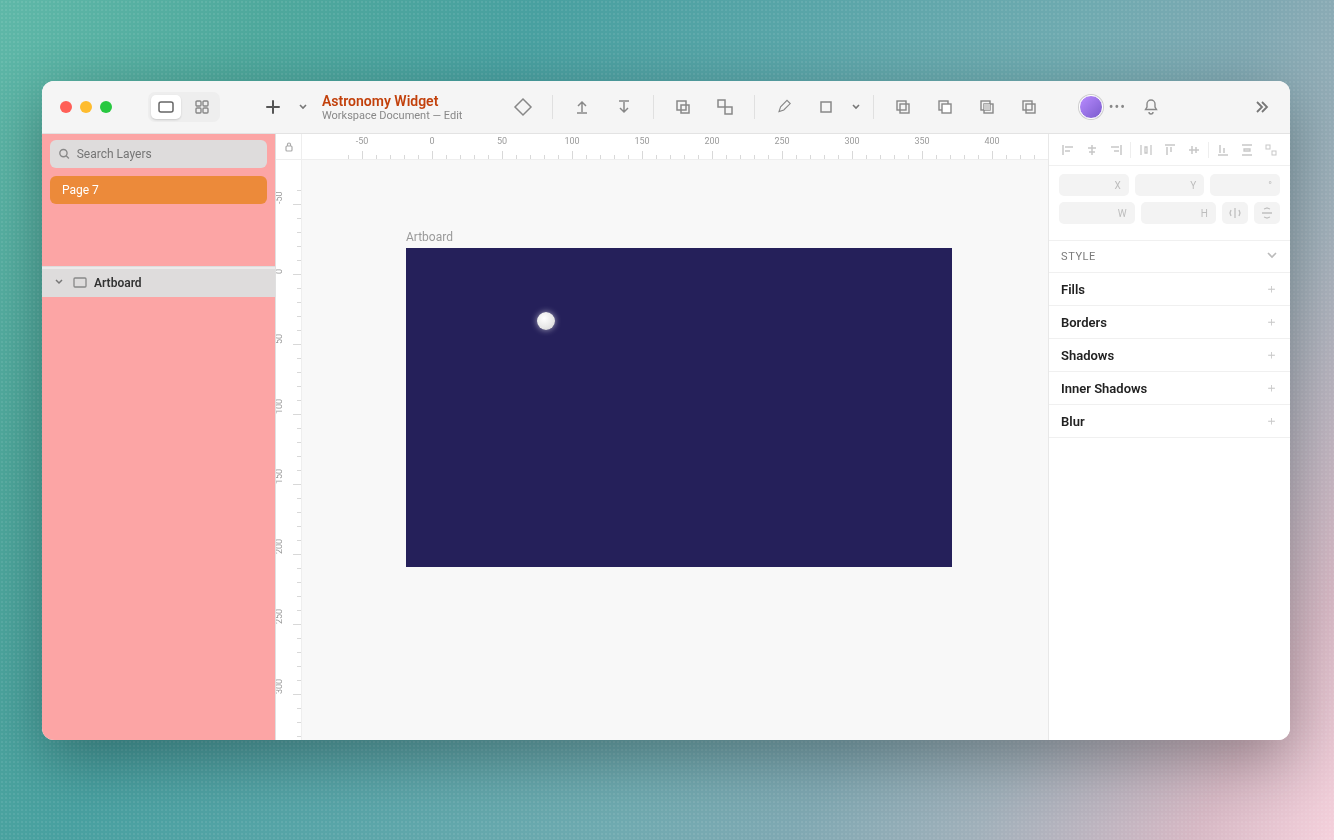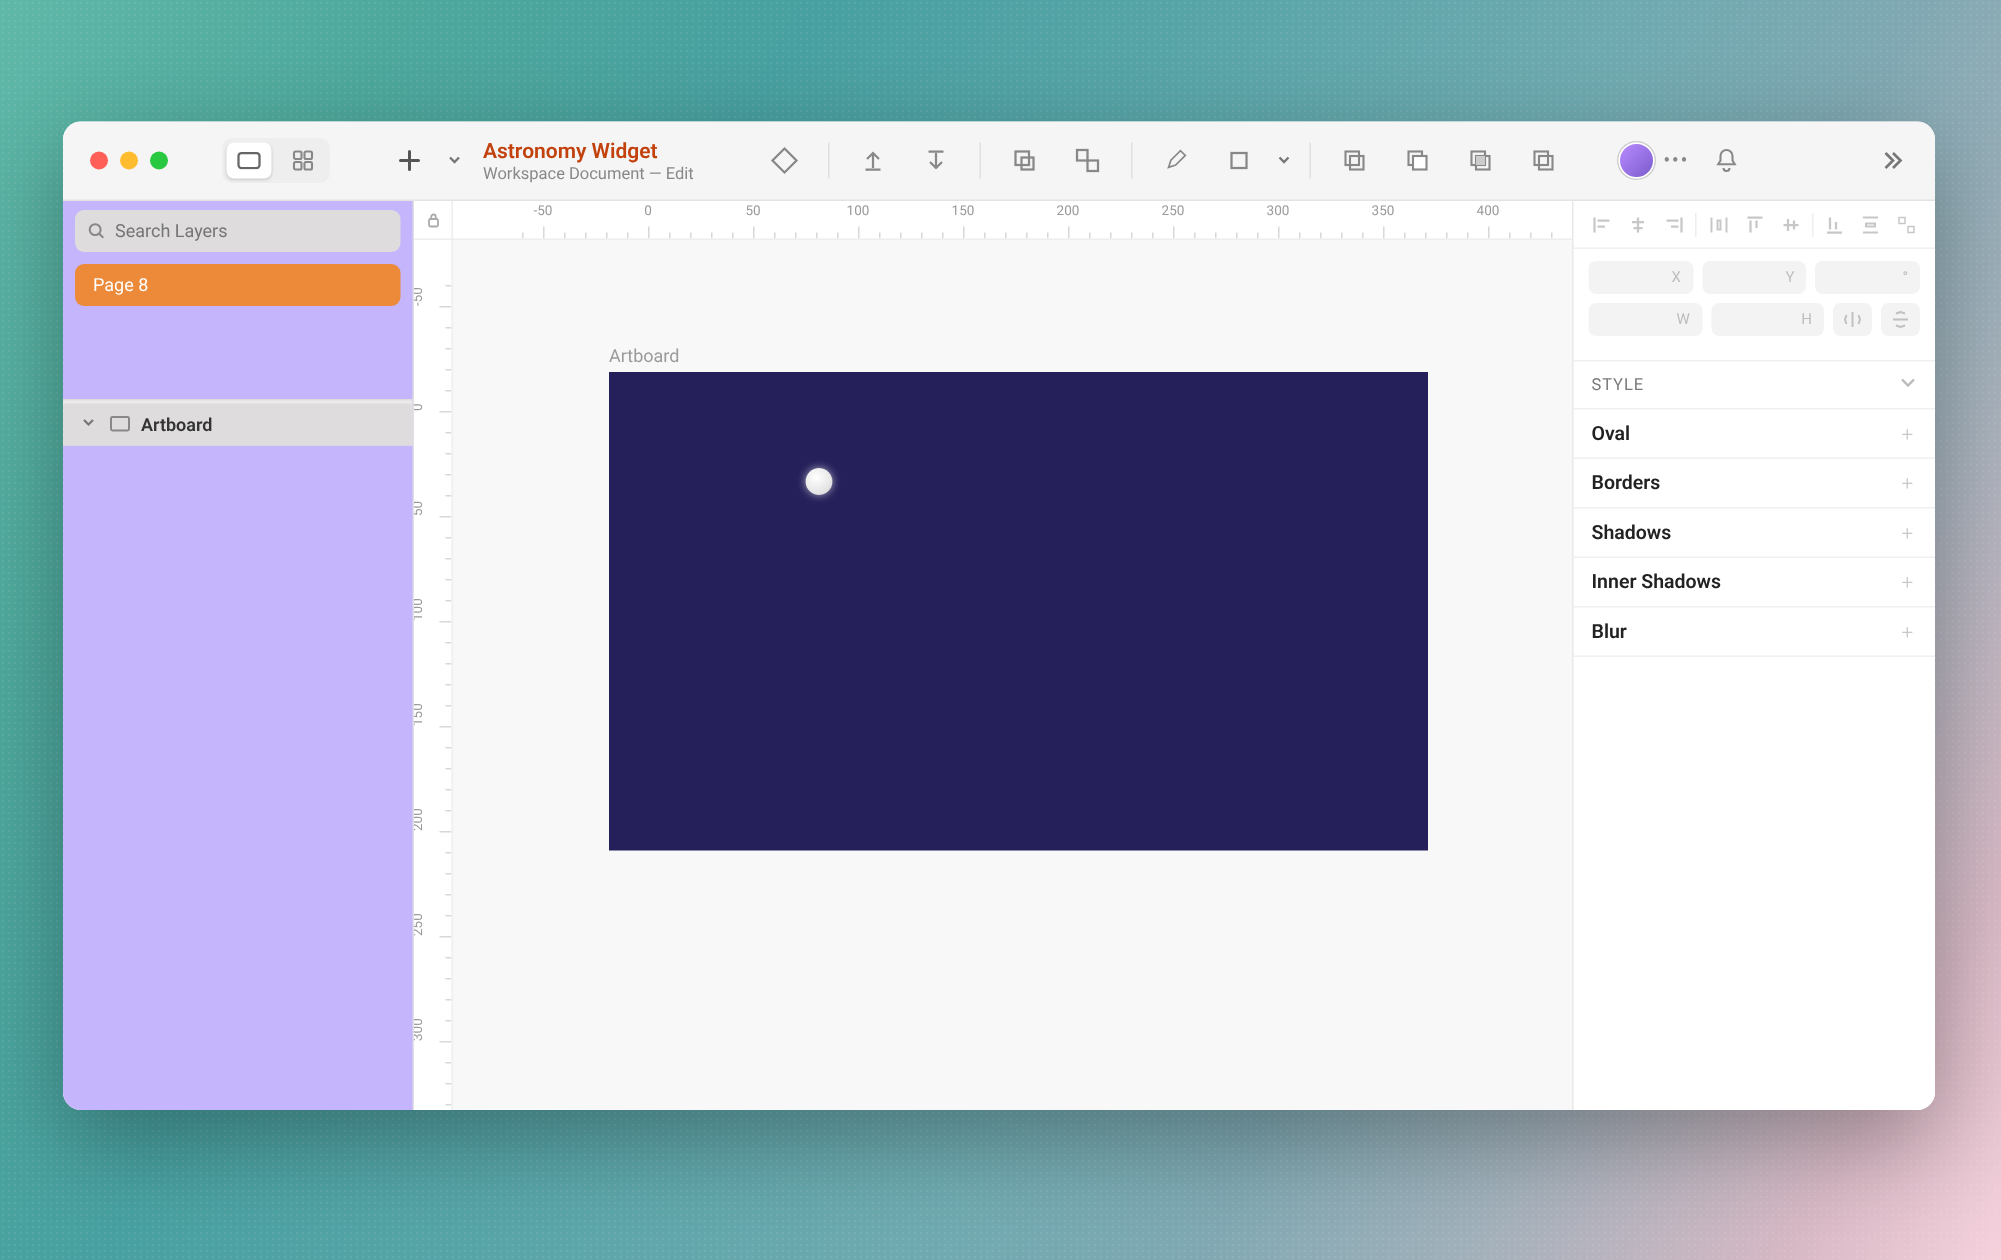--- a/index.html
+++ b/index.html
@@ -43,21 +43,21 @@
   .tb-btn { width:34px; height:34px; display:flex; align-items:center; justify-content:center; color:#666; border-radius:6px;}
   .tb-sep { width:1px; height:24px; background:#e0e0e0; margin: 0 4px;}
   .titleblock { display:flex; flex-direction:column; margin-left: 6px; margin-right: 6px; min-width: 170px;}
   .titleblock .t1 { font-size:14px; font-weight:600; color:#c2410c;}
   .titleblock .t2 { font-size:11px; color:#888;}
   .spacer { flex:1; }
   .avatar { width:24px; height:24px; border-radius:50%; background: linear-gradient(135deg,#b98cff,#7a5bcd); border:1px solid #fff; box-shadow:0 0 0 1px #ccc;}
   .avatar-dots { font-size:14px; color:#888; margin-left:-2px; letter-spacing:1px;}
   .body { flex:1; display:flex; min-height:0;}
   
-  .leftpanel { width:234px; background:#c4b5fd; border-right:1px solid #e0e0e0; display:flex; flex-direction:column;}
+  .leftpanel { width:234px; background:#fca5a5; border-right:1px solid #e0e0e0; display:flex; flex-direction:column;}
   .searchrow { padding:6px 8px;}
   .searchbox { height:28px; background:#dedcdc; border-radius:6px; display:flex; align-items:center; padding:0 8px; gap:6px;}
   .searchbox svg{color:#777}
   .searchbox input { border:none; background:transparent; outline:none; font-size:12px; color:#555; width:100%;}
   .pages-head { display:flex; align-items:center; padding: 10px 12px 6px 14px; color:#555; font-size:13px;}
   .pages-head .ph-actions{margin-left:auto; display:flex; gap:6px; color:#777;}
   .page-item { margin: 2px 8px; height:28px; border-radius:6px; display:flex; align-items:center; padding:0 12px; font-size:12px; color:#fff; background:#ec8a3a;}
   .layers { border-top:1px solid #ddd; padding-top:2px; background:#eceaea;}
   .layer-row { height:28px; display:flex; align-items:center; gap:6px; padding: 0 10px 0 12px; font-size:12px; color:#333;}
   .layer-row.active { background:#dedcdc;}
@@ -232,21 +232,21 @@
       <div class="searchrow">
         <div class="searchbox">
           <svg width="14" height="14" viewBox="0 0 14 14">
               <circle cx="6" cy="6" r="4" fill="none" stroke="#888" stroke-width="1.5"></circle>
               <path d="M9 9l3 3" stroke="#888" stroke-width="1.5"></path>
             </svg>
           <input placeholder="Search Layers" style="">
         </div>
       </div>
       <div class="page-item">
-        <span>Page 8</span>
+        <span>Page 7</span>
       </div>
       <div style="flex:0 0 60px"></div>
       <div class="layers">
         <div class="layer-row active">
           <span class="disclose"><svg width="10" height="10" viewBox="0 0 10 10">
                 <path d="M2 3l3 3 3-3" fill="none" stroke="#777" stroke-width="1.5"></path>
               </svg></span>
           <span class="licon">
               <svg width="14" height="12" viewBox="0 0 14 12">
                 <rect x="1" y="1" width="12" height="9" rx="1" fill="none" stroke="#888" stroke-width="1.3"></rect>
@@ -476,21 +476,21 @@
             </div>
         </div>
       </div>
       <div class="section-head">
         <span>Style</span>
         <span class="chev"><svg width="12" height="12" viewBox="0 0 12 12">
               <path d="M2 4l4 4 4-4" fill="none" stroke="#bbb" stroke-width="1.6"></path>
             </svg></span>
       </div>
       <div class="prop-row">
-          <span>Oval</span>
+          <span>Fills</span>
           <span class="plus">＋</span>
         </div>
       <div class="prop-row">
           <span>Borders</span>
           <span class="plus">＋</span>
         </div>
       <div class="prop-row">
           <span>Shadows</span>
           <span class="plus">＋</span>
         </div>

